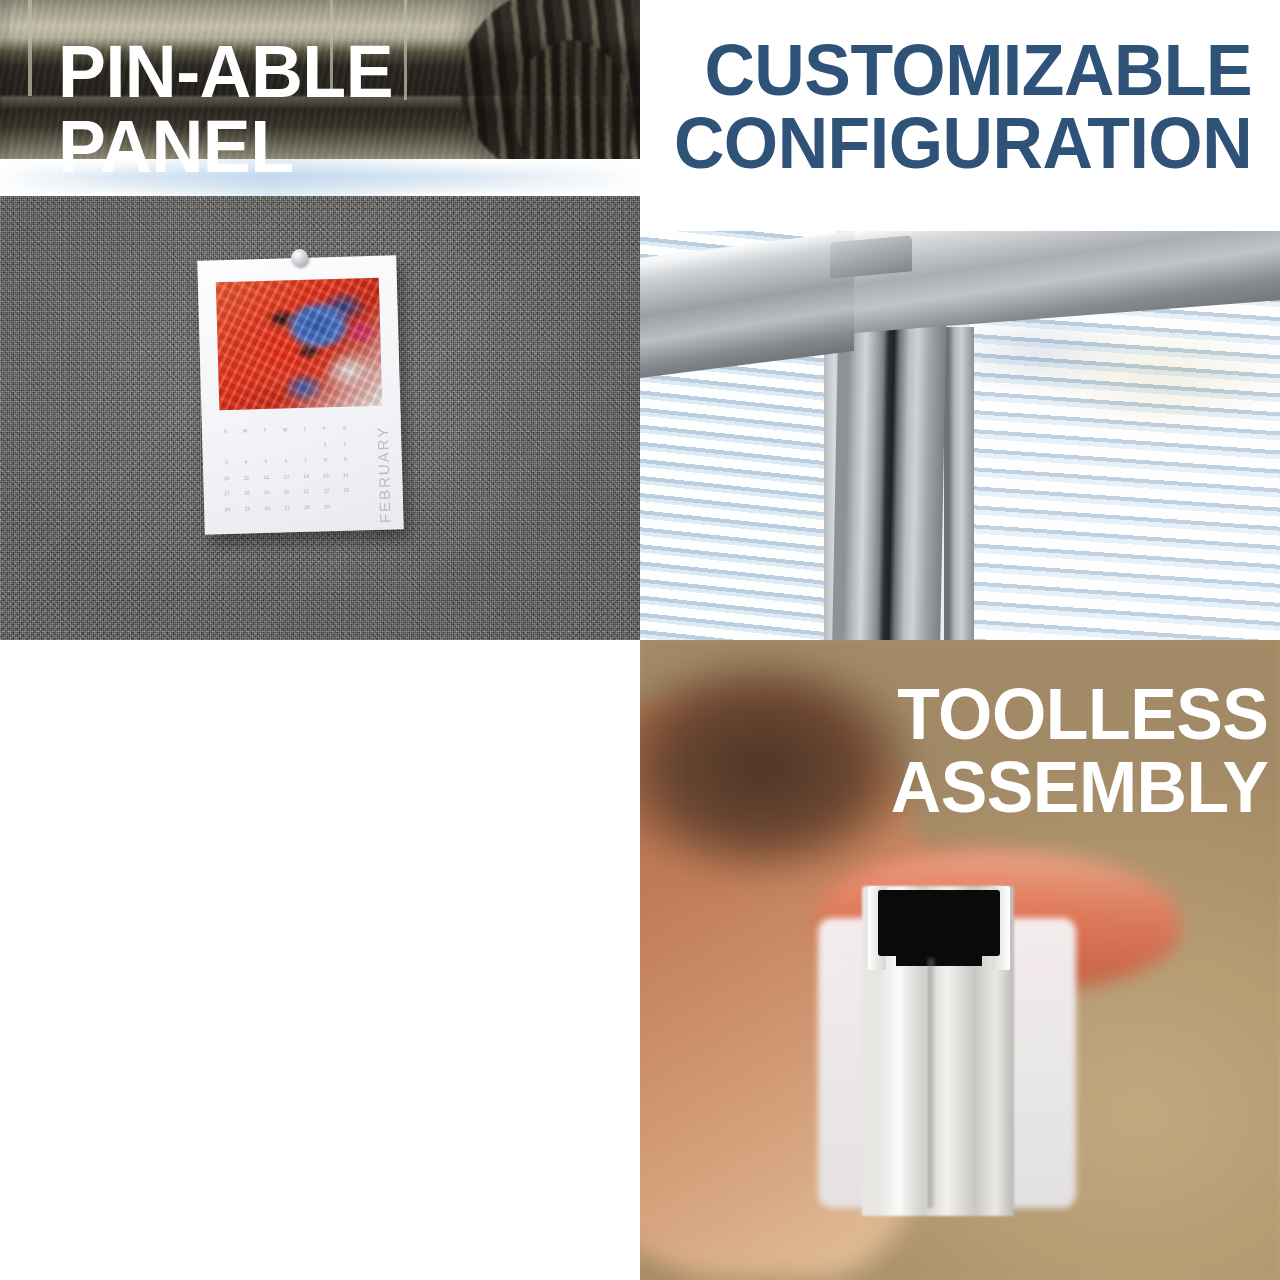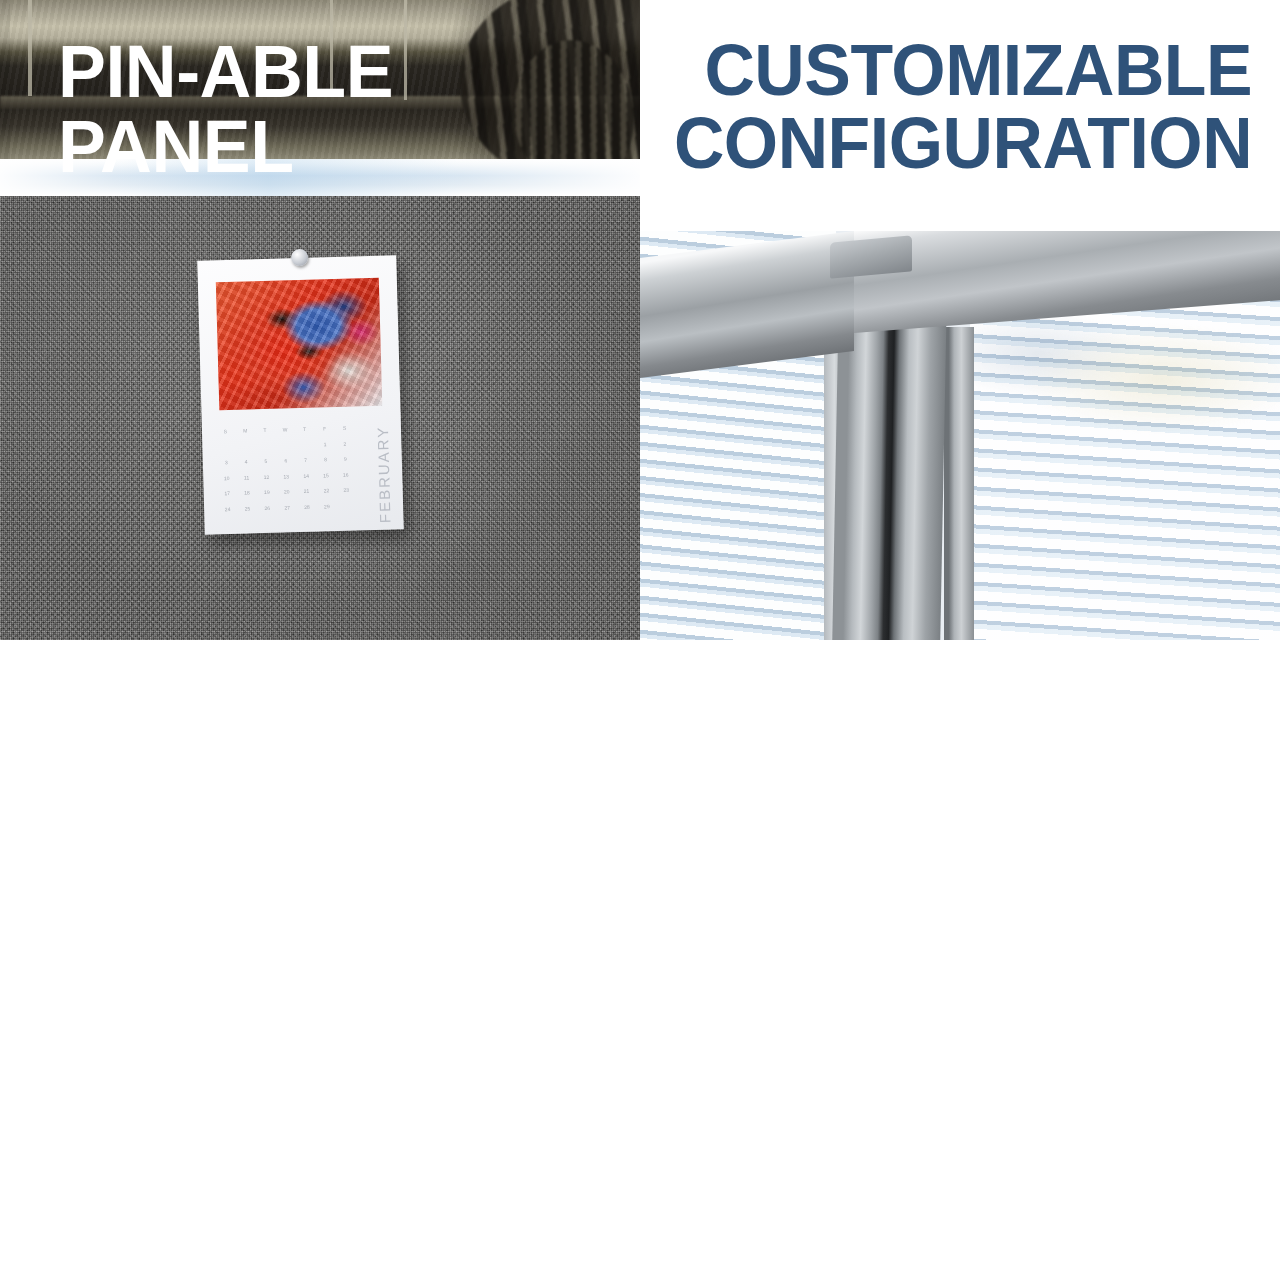--- a/index.html
+++ b/index.html
@@ -490,14 +490,32 @@
       <div class="tr-topbar-l"></div>
       <div class="tr-topbar-r"></div>
       <div class="tr-post-cap"></div>
     </div>
 
     <div class="caption cap-navy cap-custom">CUSTOMIZABLE
 CONFIGURATION</div>
   </div>
 
 
+  <div class="quad q-br">
+    <div class="br-bg">
+      <div class="br-carpet"></div>
+    </div>
+    <div class="br-arm"></div>
+    <div class="br-head"></div>
+    <div class="br-hand"></div>
+    <div class="br-finger"></div>
+    <div class="br-foot"></div>
+    <div class="br-extrusion"></div>
+    <div class="br-lip-l"></div>
+    <div class="br-lip-r"></div>
+    <div class="br-channel"></div>
+    <div class="br-groove"></div>
+
+    <div class="caption cap-white cap-tool">TOOLLESS
+ASSEMBLY</div>
+  </div>
 
 </div>
 
 </body></html>

